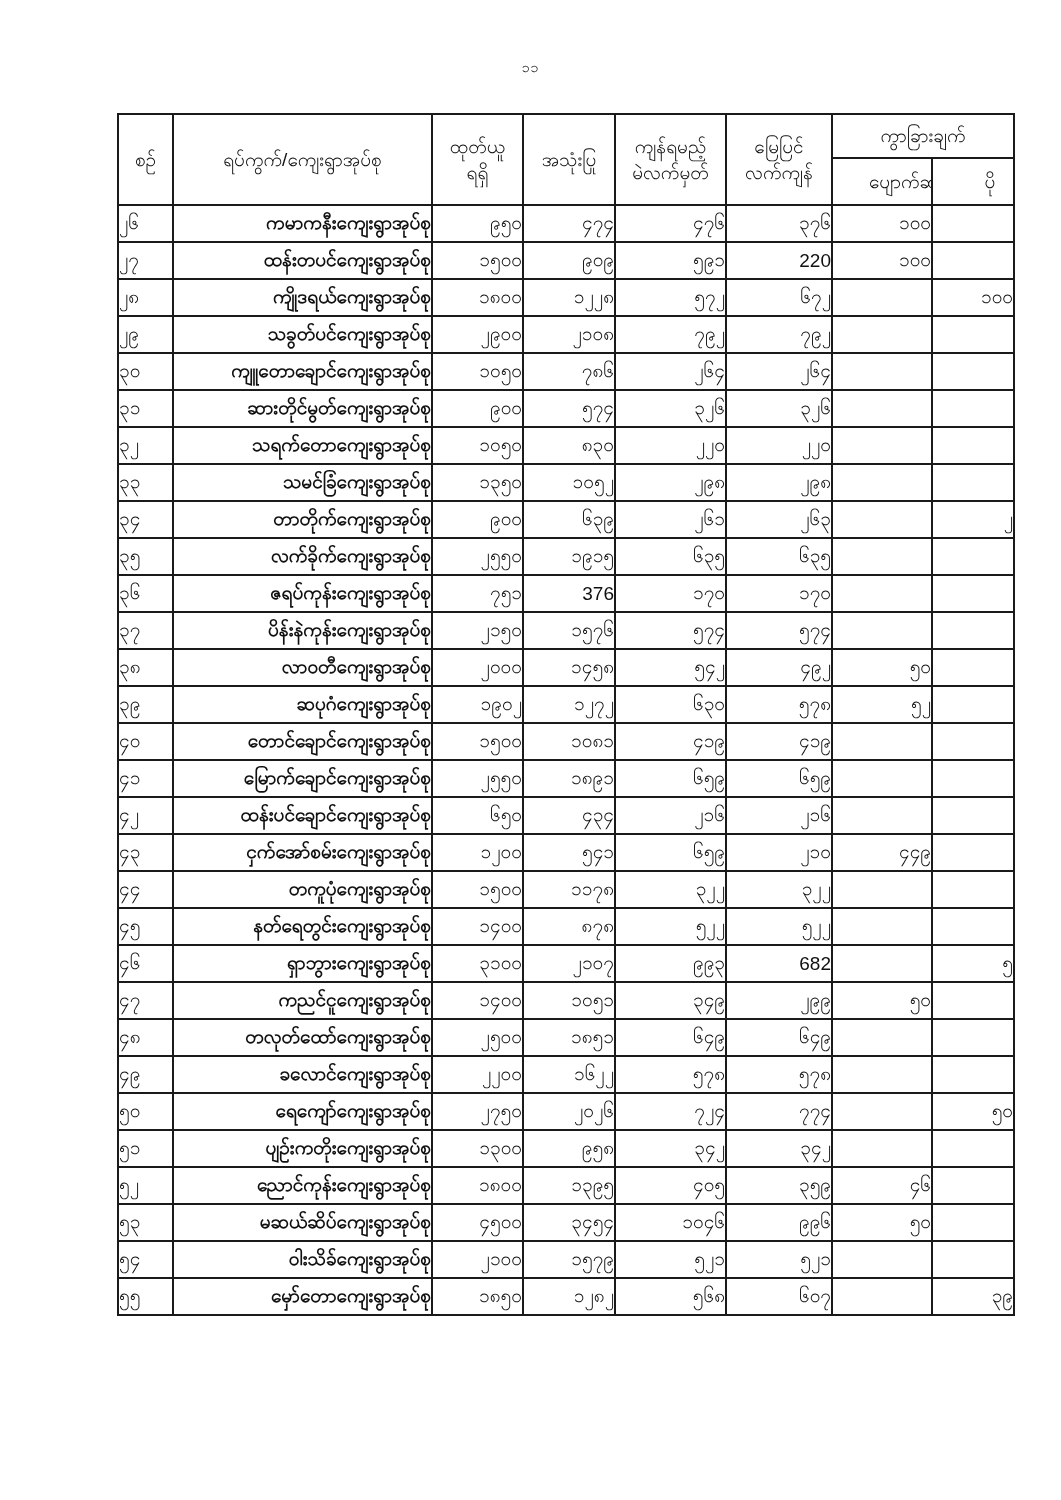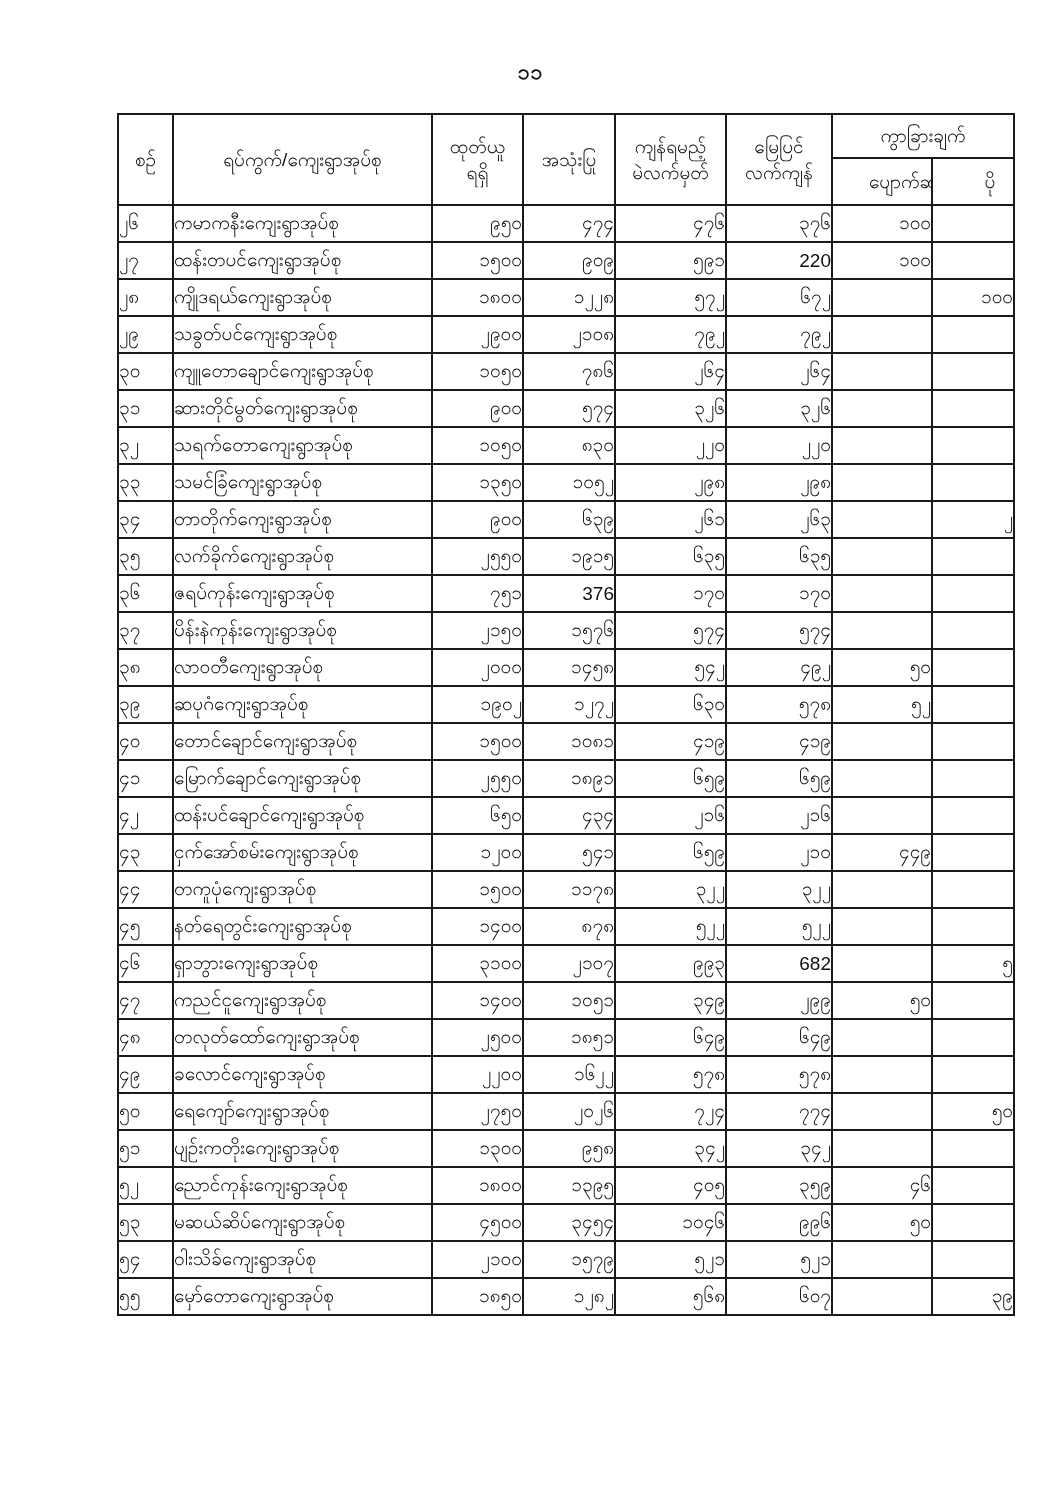--- a/index.html
+++ b/index.html
@@ -13,23 +13,22 @@
     color: #101010;
     font-family: "Liberation Sans", sans-serif;
     position: relative;
   }
   .page-number {
     position: absolute;
     top: 58px;
     left: 0;
     width: 100%;
     text-align: center;
-    font-size: 21px;
+    font-size: 14px;
     letter-spacing: 1px;
-    font-weight: bold;
   }
   table.ballot-table {
     position: absolute;
     top: 113px;
     left: 117px;
     width: 896px;
     border-collapse: collapse;
     table-layout: fixed;
     font-size: 19px;
   }
@@ -49,23 +48,24 @@
   .ballot-table thead tr.head-top th.span-head { height: 38px; margin-top: 9px; }
   .ballot-table thead tr.head-sub th { height: 41px; padding-left: 36px; }
   .ballot-table tbody td {
     height: 35px;
     padding: 0;
   }
   td.cell-no {
     text-align: left;
   }
   td.cell-name {
-    text-align: left;
+    text-align: right;
     padding-left: 12px;
     white-space: nowrap;
+    font-weight: bold;
   }
   td.num {
     text-align: right;
     padding-right: 15px;
   }
   col.c-no       { width: 55px; }
   col.c-name     { width: 259px; }
   col.c-received { width: 91px; }
   col.c-used     { width: 92px; }
   col.c-remain   { width: 111px; }

